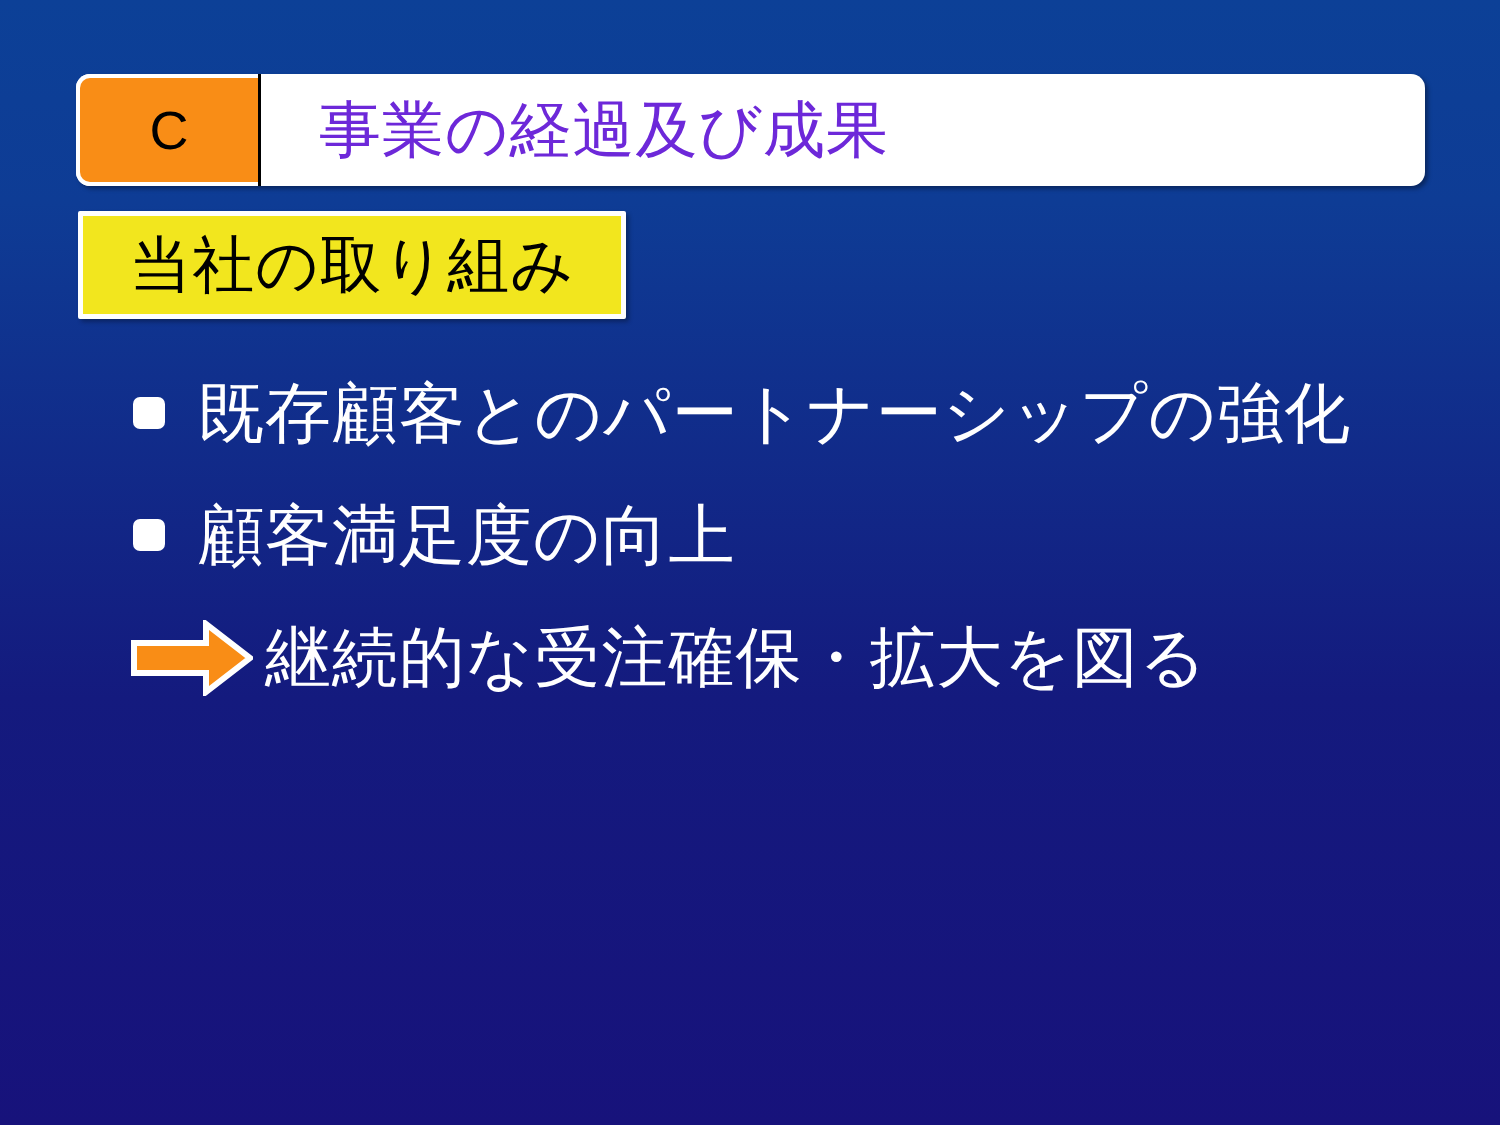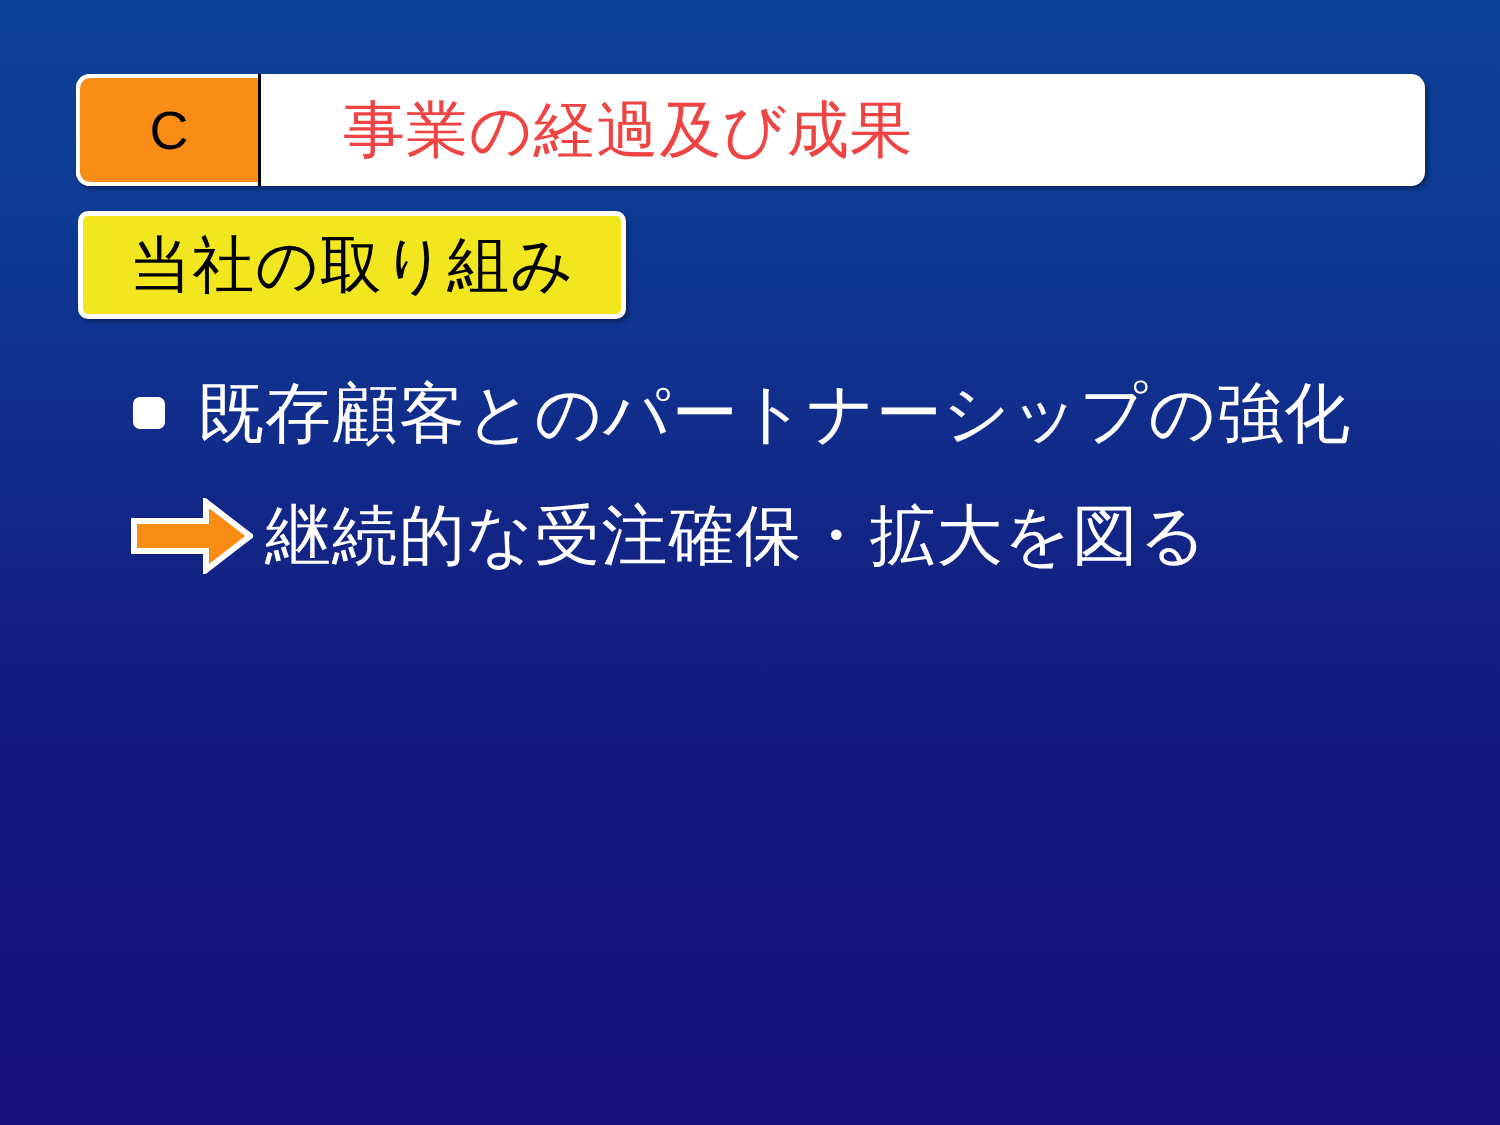--- a/index.html
+++ b/index.html
@@ -52,39 +52,39 @@
   }
   #badge-divider {
     flex: 0 0 3px;
     width: 3px;
     background: #000000;
   }
   #header-title {
     flex: 1 1 auto;
     display: flex;
     align-items: center;
-    padding-left: 82px;
+    padding-left: 58px;
     font-size: 62px;
-    color: #ef4444;
+    color: #6d28d9;
     letter-spacing: 1px;
     line-height: 1;
     white-space: nowrap;
   }
 
   
   #subtitle-tag {
     position: absolute;
     left: 78px;
     top: 211px;
     width: 548px;
     height: 108px;
     box-sizing: border-box;
     background: #F2E61E;
     border: 5px solid #ffffff;
-    border-radius: 10px;
+    border-radius: 2px;
     box-shadow: 3px 3px 4px rgba(0,0,0,0.30);
     display: flex;
     align-items: center;
     justify-content: center;
   }
   #subtitle-text {
     font-size: 62px;
     color: #000000;
     line-height: 1;
     letter-spacing: 1px;
@@ -158,20 +158,26 @@
 
   <div id="body-list">
 
     <div class="list-row">
       <div class="marker-cell">
         <span class="square-bullet"></span>
       </div>
       <div class="row-text">既存顧客とのパートナーシップの強化</div>
     </div>
 
+    <div class="list-row">
+      <div class="marker-cell">
+        <span class="square-bullet"></span>
+      </div>
+      <div class="row-text">顧客満足度の向上</div>
+    </div>
 
     <div class="list-row arrow-row">
       <div class="marker-cell">
         <svg class="arrow-icon" viewBox="0 0 122 76">
           <polygon points="3,23 75,23 75,4 119,38 75,72 75,53 3,53" fill="#F98D16" stroke="#FFFFFF" stroke-width="6" stroke-linejoin="miter"></polygon>
         </svg>
       </div>
       <div class="row-text">継続的な受注確保・拡大を図る</div>
     </div>
 

